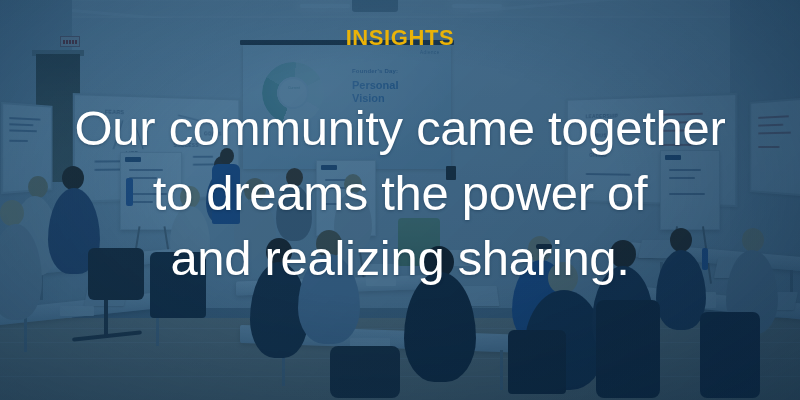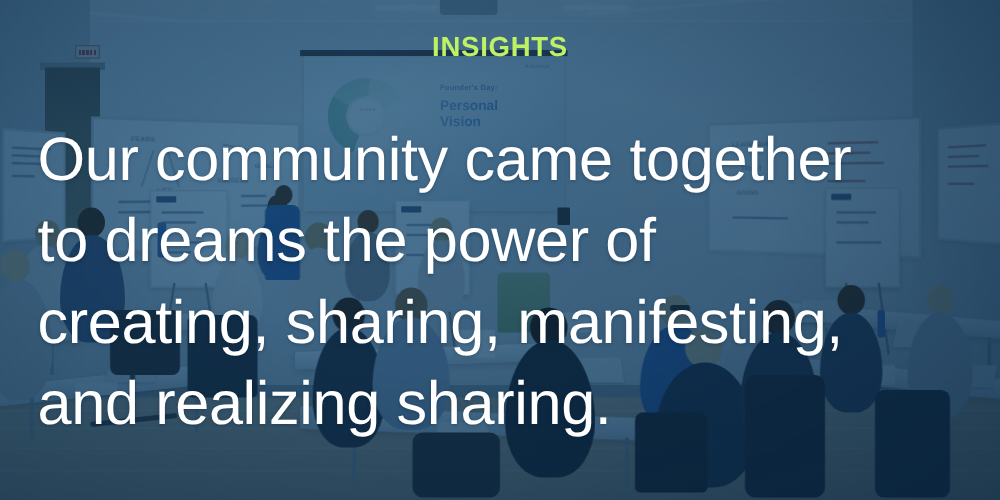--- a/index.html
+++ b/index.html
@@ -111,21 +111,21 @@
 
   
   .tint{position:absolute;inset:0;background:#1b5179;opacity:.62;mix-blend-mode:multiply;}
   .tint2{position:absolute;inset:0;background:linear-gradient(135deg,rgba(30,90,135,.34),rgba(12,48,80,.50));}
   .vignette{position:absolute;inset:0;
     background:radial-gradient(ellipse at 50% 45%,rgba(0,0,0,0) 38%,rgba(8,35,60,.40) 100%);}
 
   
   .kicker{position:absolute;left:0;right:0;top:27px;text-align:center;
     font-size:22px;font-weight:bold;letter-spacing:.6px;line-height:22px;}
-  .headline{position:absolute;left:30px;right:30px;top:96px;text-align:left;
+  .headline{position:absolute;left:30px;right:30px;top:96px;text-align:center;
     color:#fff;font-size:49px;line-height:65px;font-weight:300;letter-spacing:-.3px;
     text-shadow:0 1px 3px rgba(6,30,52,.35);}
   .hl-line{display:block;white-space:nowrap;}
 </style>
 </head>
 <body>
 
 <div class="banner">
 
   <div class="photo">
@@ -330,21 +330,20 @@
     <div class="ph" style="left:104px;top:300px;width:4px;height:36px;background:#3a454e;"></div>
     <div class="ph" style="left:72px;top:334px;width:70px;height:4px;background:#3a454e;border-radius:2px;transform:rotate(-6deg);"></div>
     <div class="ph" style="left:330px;top:346px;width:70px;height:52px;background:#253340;border-radius:8px;"></div>
     <div class="ph" style="left:700px;top:312px;width:60px;height:86px;background:#1e3247;border-radius:7px;"></div>
   </div>
 
   <div class="tint" style="background: rgb(27, 81, 121);"></div>
   <div class="tint2"></div>
   <div class="vignette"></div>
 
-  <div class="kicker" style="color: #bef264;">INSIGHTS</div>
+  <div class="kicker" style="color: #eab308;">INSIGHTS</div>
 
   <div class="headline" style="color: rgb(255, 255, 255);">
     <span class="hl-line">Our community came together</span>
     <span class="hl-line">to dreams the power of</span>
-    <span class="hl-line">creating, sharing, manifesting,</span>
     <span class="hl-line">and realizing sharing.</span>
   </div>
 </div>
 
 </body></html>

